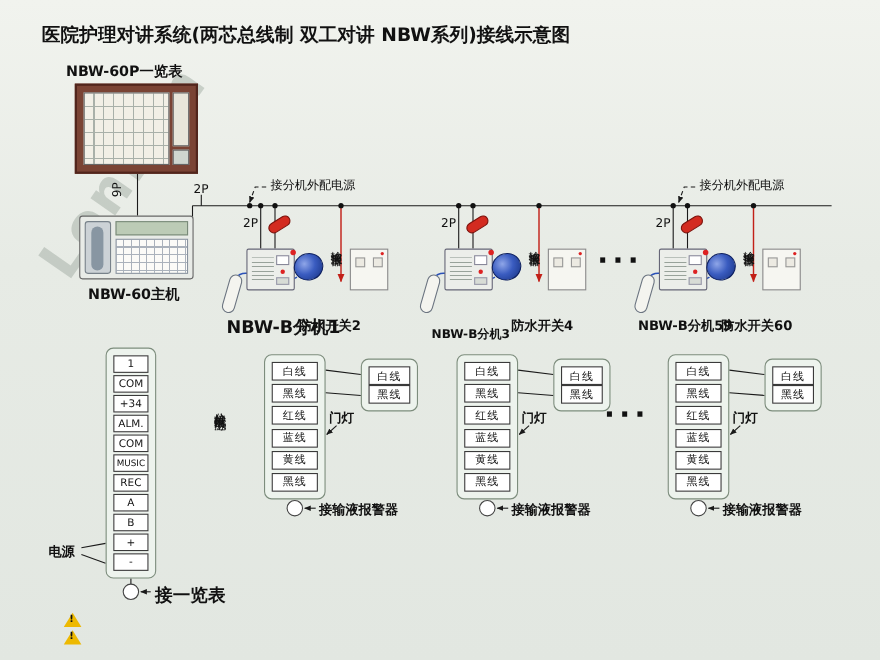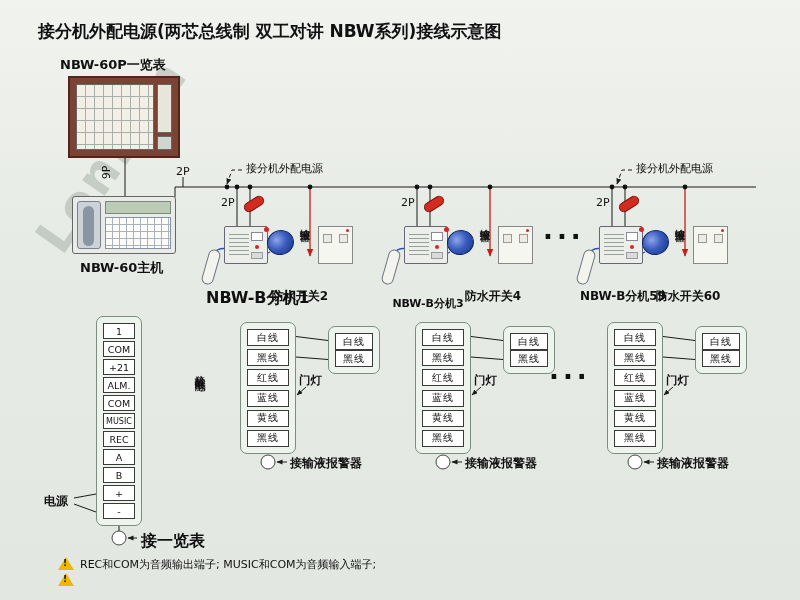--- a/index.html
+++ b/index.html
@@ -90,21 +90,21 @@
       <circle cx="685" cy="187" r="2.4"></circle>
     </g>
     <g fill="#fff" stroke="#444" stroke-width="1">
       <circle cx="119" cy="538" r="7"></circle>
       <circle cx="268" cy="462" r="7"></circle>
       <circle cx="443" cy="462" r="7"></circle>
       <circle cx="635" cy="462" r="7"></circle>
     </g>
   </svg>
 
-  <div class="lbl b" style="left:38px;top:20px;width:724px;font-size:17px">接分机外配电源(两芯总线制 双工对讲 NBW系列)接线示意图</div>
+  <div class="lbl b" style="left:38px;top:20px;width:724px;font-size:17px">医院护理对讲系统(两芯总线制 双工对讲 NBW系列)接线示意图</div>
   <div class="lbl b" style="left:60px;top:56px;font-size:13px">NBW-60P一览表</div>
   <div class="lbl" style="left:100px;top:166px;font-size:11px;transform:rotate(-90deg)">9P</div>
   <div class="lbl b" style="left:80px;top:259px;font-size:13px">NBW-60主机</div>
   <div class="lbl" style="left:176px;top:165px;font-size:11px">2P</div>
   <div class="lbl" style="left:246px;top:161px;font-size:11px">接分机外配电源</div>
   <div class="lbl" style="left:636px;top:161px;font-size:11px">接分机外配电源</div>
   <div class="lbl b" style="left:543px;top:222px;font-size:26px;letter-spacing:4px">···</div>
 
   <div class="device" style="left:68px;top:76px;width:112px;height:82px;background:#7a4334;border:2px solid #51251c;padding:6px;display:flex;gap:3px">
     <div style="flex:1;background-color:#f2efe6;border:1px solid #666;background-image:repeating-linear-gradient(to right,transparent 0 8px,#a9b0a9 8px 9px),repeating-linear-gradient(to bottom,transparent 0 11px,#a9b0a9 11px 12px)"></div>
@@ -180,21 +180,21 @@
     <div style="position:absolute;left:4px;top:7px;width:9px;height:9px;background:#eceae2;border:1px solid #999"></div>
     <div style="position:absolute;right:4px;top:7px;width:9px;height:9px;background:#eceae2;border:1px solid #999"></div>
     <div style="position:absolute;right:3px;top:2px;width:3px;height:3px;background:#d22;border-radius:50%"></div>
   </div>
   <div class="lbl b ctr" style="left:578px;top:288px;width:90px;font-size:12px">NBW-B分机59</div>
   <div class="lbl b ctr" style="left:652px;top:288px;width:72px;font-size:12px">防水开关60</div>
 
   <div class="block colflex" style="left:96px;top:316px;width:46px;height:210px">
     <div class="tcell">1</div>
     <div class="tcell">COM</div>
-    <div class="tcell">+21</div>
+    <div class="tcell">+34</div>
     <div class="tcell">ALM.</div>
     <div class="tcell">COM</div>
     <div class="tcell s">MUSIC</div>
     <div class="tcell">REC</div>
     <div class="tcell">A</div>
     <div class="tcell">B</div>
     <div class="tcell">+</div>
     <div class="tcell">-</div>
   </div>
   <div class="lbl b" style="left:44px;top:493px;font-size:12px">电源</div>
@@ -243,18 +243,17 @@
   <div class="block colflex" style="left:695px;top:326px;width:52px;height:48px">
     <div class="wcell">白线</div>
     <div class="wcell">黑线</div>
   </div>
   <div class="lbl b" style="left:666px;top:373px;font-size:11.5px">门灯</div>
   <div class="lbl b" style="left:657px;top:455px;font-size:12px">接输液报警器</div>
 
   <div class="warn" style="left:58px;top:557px">
       <span class="excl">!</span>
     </div>
-  <div class="lbl" style="left:80px;top:557px;width:660px;font-size:11px">REC和COM为音频输出端子; MUSIC和COM为音频输入端子;</div>
   <div class="warn" style="left:58px;top:573px">
       <span class="excl">!</span>
     </div>
 
 </div>
 
 </body></html>

